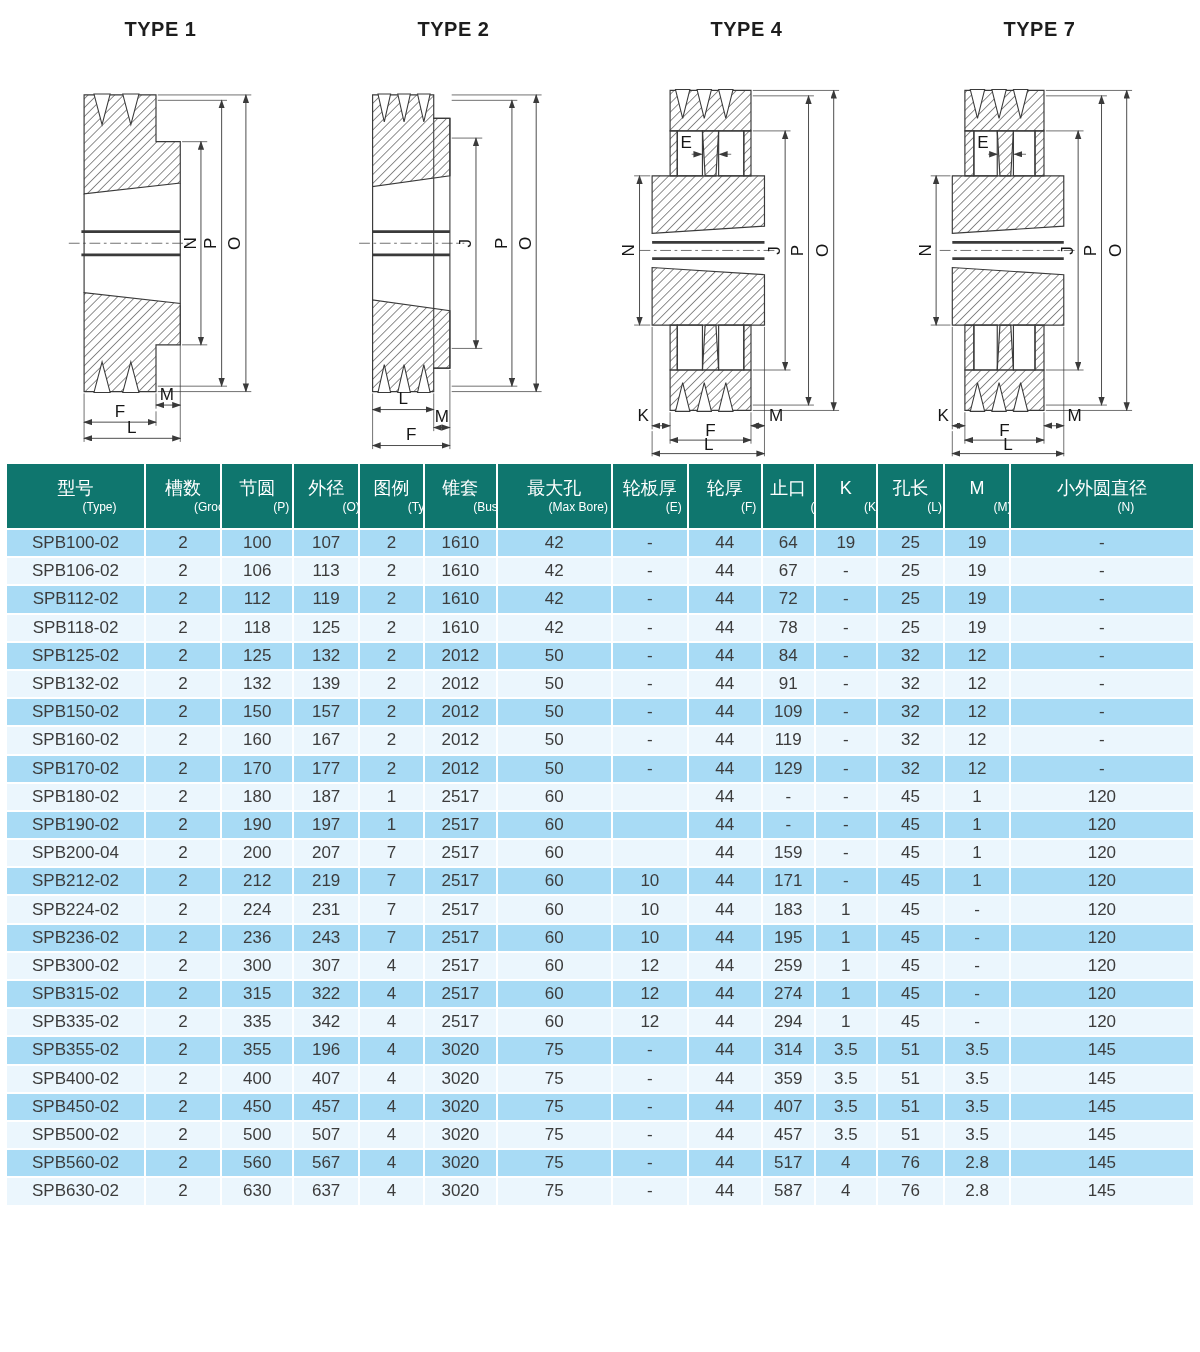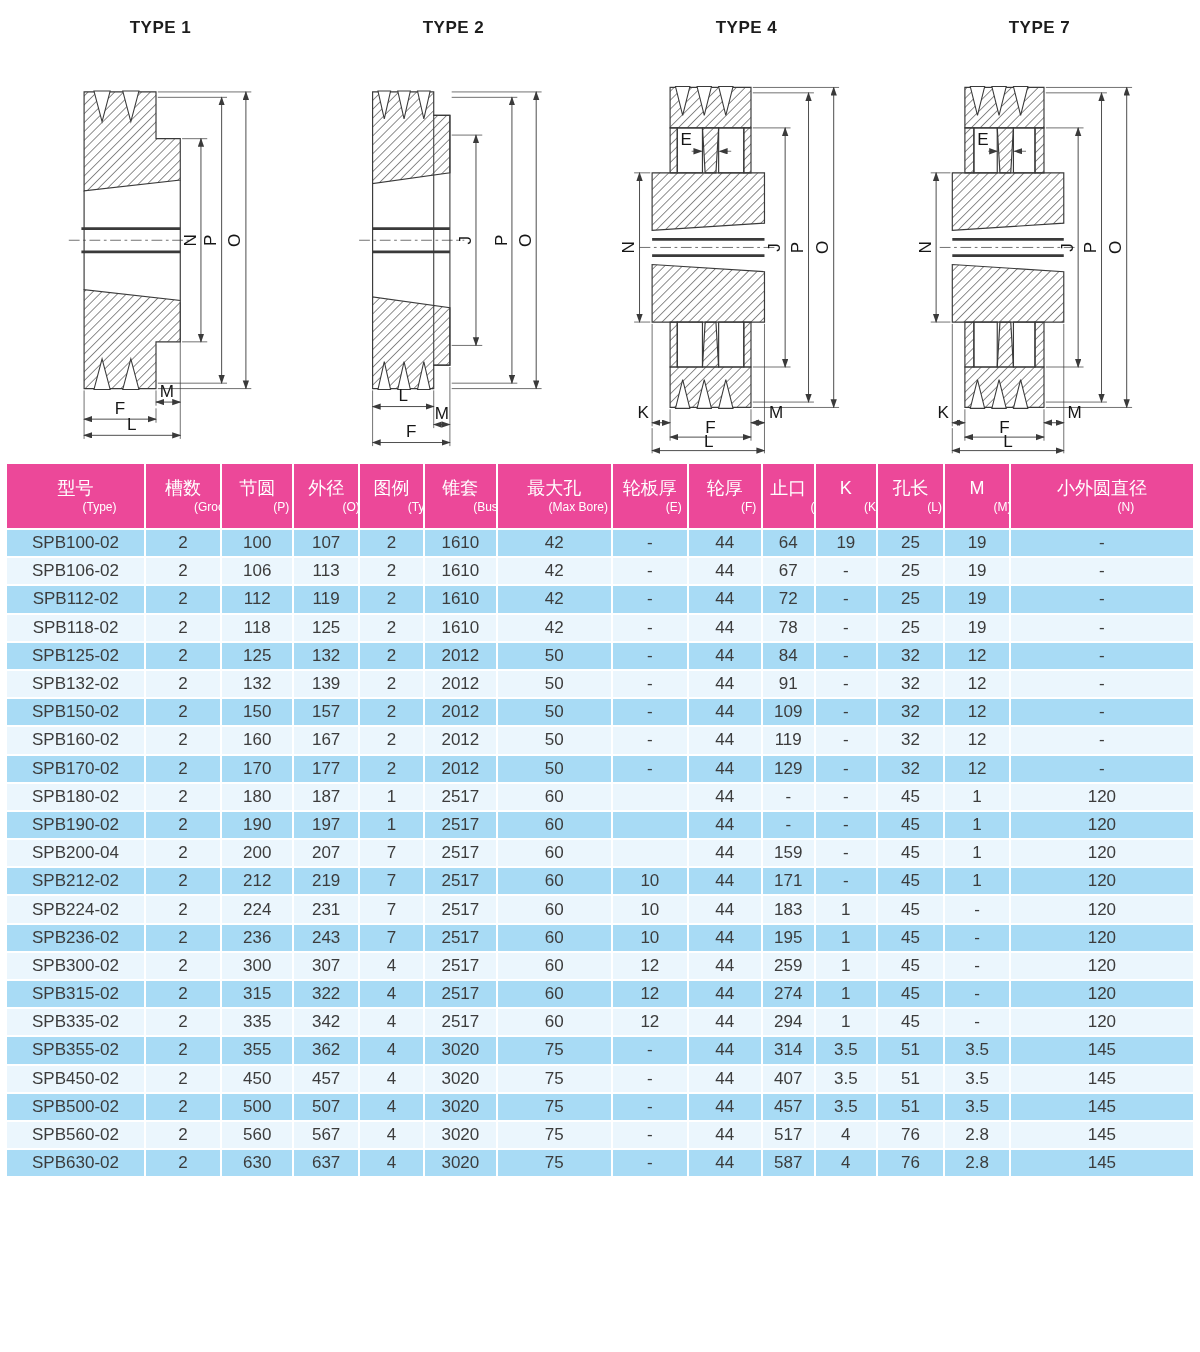--- a/index.html
+++ b/index.html
@@ -1,37 +1,37 @@
 <!DOCTYPE html>
 <html><head>
 <meta charset="utf-8">
 <style>
   html,body{margin:0;padding:0;background:#fff;}
   body{width:1200px;font-family:"Liberation Sans", sans-serif;}
 
   
   .diagrams{display:flex;justify-content:space-between;padding:4px 14px 0 14px;height:462px;box-sizing:border-box;}
   .diagram{flex:1 1 0;text-align:center;min-width:0;}
-  .diagram-title{font-size:17px;font-weight:bold;color:#1d1d1d;letter-spacing:.5px;margin:14px 0 0 0;}
+  .diagram-title{font-size:20px;font-weight:bold;color:#1d1d1d;letter-spacing:.5px;margin:14px 0 0 0;}
   .diagram svg{width:100%;height:418px;display:block;}
 
   svg .h{fill:url(#hatch);stroke:#3a3a3a;stroke-width:1.3;}
   svg .w{fill:#ffffff;stroke:#3a3a3a;stroke-width:1.2;}
   svg .ol{fill:none;stroke:#3a3a3a;stroke-width:1.3;}
   svg .b{stroke:#3a3a3a;stroke-width:3;}
   svg .cl{stroke:#3a3a3a;stroke-width:.8;stroke-dasharray:12 4 3 4;}
   svg .ext{stroke:#3a3a3a;stroke-width:.8;}
   svg .dim{stroke:#3a3a3a;stroke-width:1;marker-start:url(#arr);marker-end:url(#arr);}
   svg text{font-family:"Liberation Sans", sans-serif;font-size:19px;font-weight:500;fill:#161616;}
 
   
   .table-wrap{padding:0 5px;}
   table{border-collapse:collapse;width:100%;table-layout:fixed;}
   th,td{border:2px solid #fff;text-align:center;vertical-align:middle;padding:0;overflow:hidden;}
-  thead th{background:#ec4899;color:#fff;height:64px;font-weight:500;}
+  thead th{background:#0f766e;color:#fff;height:64px;font-weight:500;}
   thead .zh{font-size:18px;line-height:22px;}
   thead .en{font-size:12px;font-weight:400;line-height:15px;margin-top:1px;padding-left:48px;}
   tbody td{height:26.2px;font-size:17px;color:#3c3c3c;}
   tbody tr:nth-child(odd) td{background:#a8dbf5;}
   tbody tr:nth-child(even) td{background:#ebf6fd;}
 </style>
 </head>
 <body>
 
 <svg width="0" height="0" style="position:absolute" aria-hidden="true">
@@ -613,33 +613,49 @@
           <td>294</td>
           <td>1</td>
           <td>45</td>
           <td>-</td>
           <td>120</td>
         </tr>
         <tr>
           <td>SPB355-02</td>
           <td>2</td>
           <td>355</td>
-          <td>362</td>
+          <td>196</td>
           <td>4</td>
           <td>3020</td>
           <td>75</td>
           <td>-</td>
           <td>44</td>
           <td>314</td>
           <td>3.5</td>
           <td>51</td>
           <td>3.5</td>
           <td>145</td>
         </tr>
         <tr>
+          <td>SPB400-02</td>
+          <td>2</td>
+          <td>400</td>
+          <td>407</td>
+          <td>4</td>
+          <td>3020</td>
+          <td>75</td>
+          <td>-</td>
+          <td>44</td>
+          <td>359</td>
+          <td>3.5</td>
+          <td>51</td>
+          <td>3.5</td>
+          <td>145</td>
+        </tr>
+        <tr>
           <td>SPB450-02</td>
           <td>2</td>
           <td>450</td>
           <td>457</td>
           <td>4</td>
           <td>3020</td>
           <td>75</td>
           <td>-</td>
           <td>44</td>
           <td>407</td>

